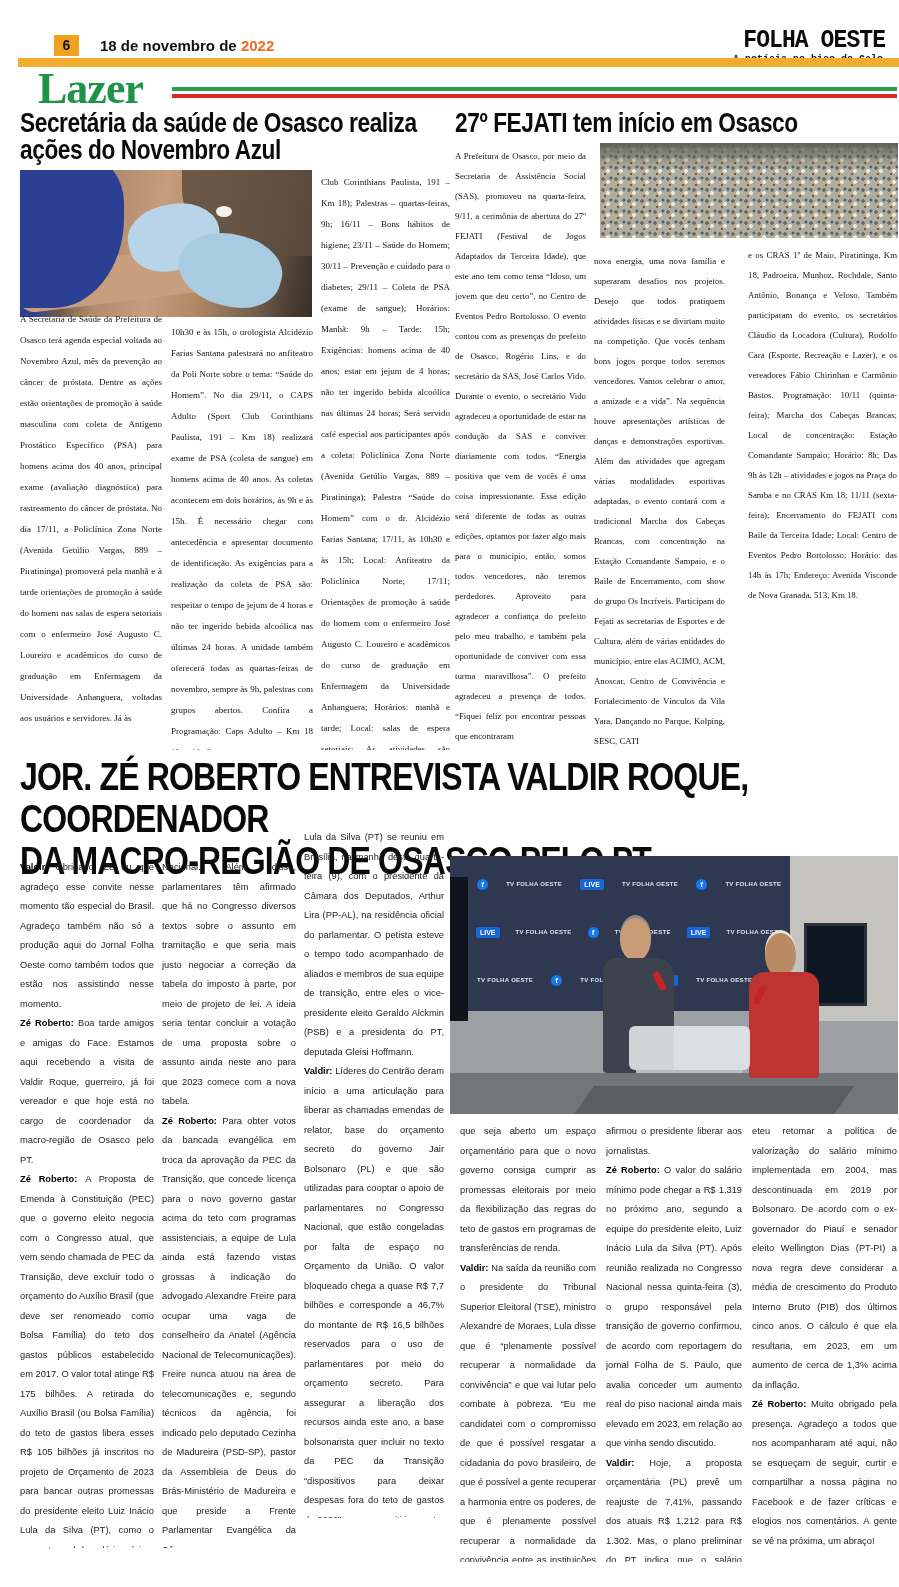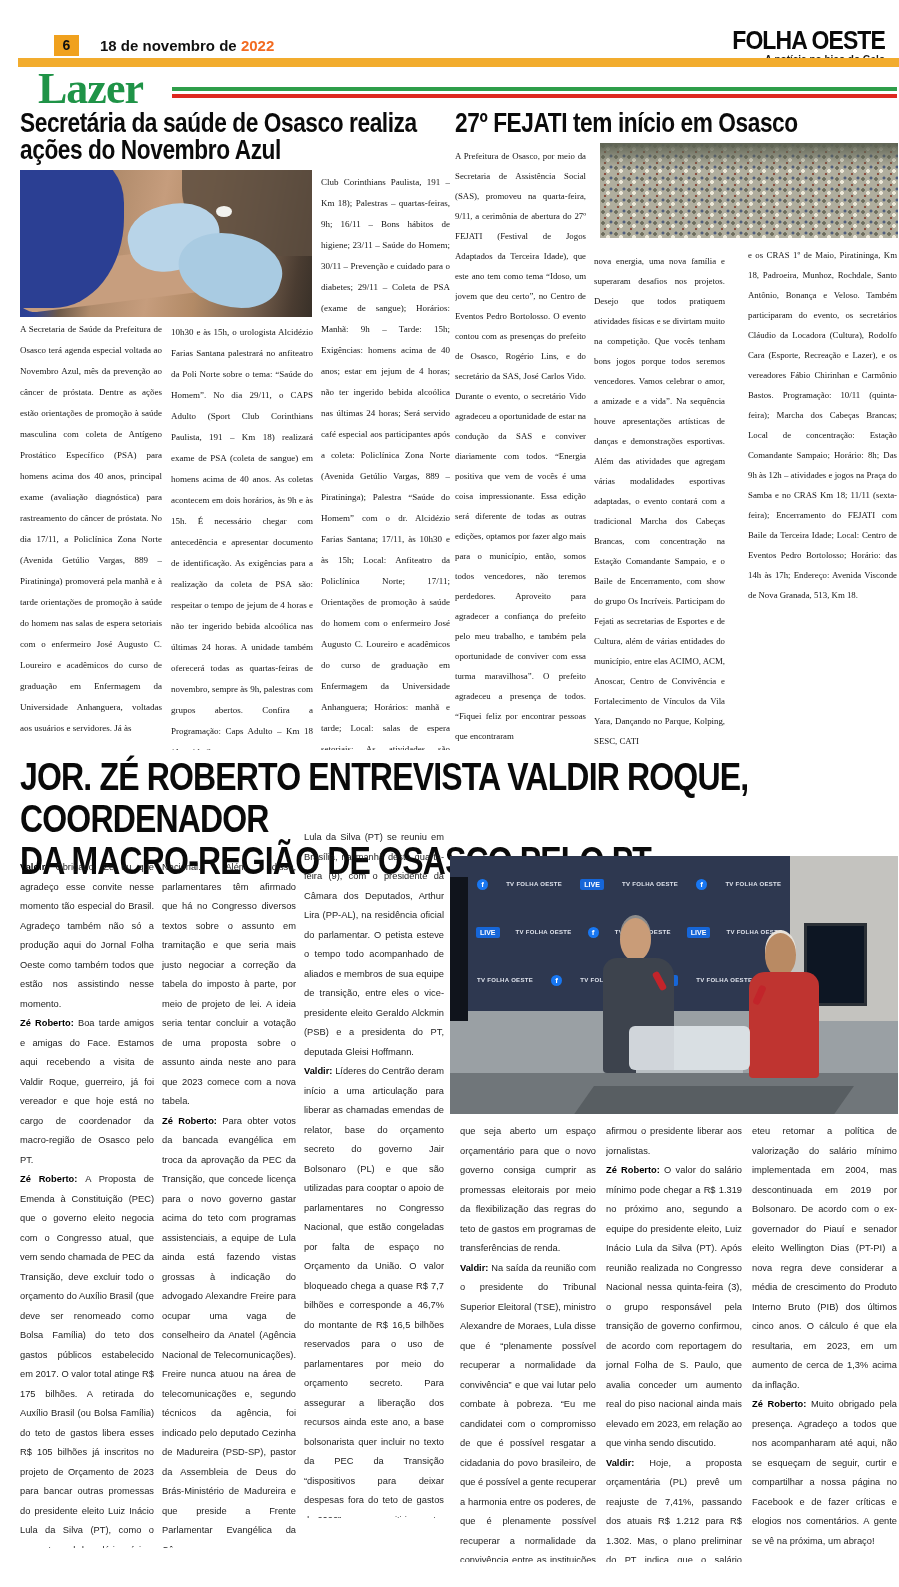--- a/index.html
+++ b/index.html
@@ -14,22 +14,22 @@
     position:absolute; left:54px; top:35px; width:25px; height:21px;
     background:#F0A11E; color:#111; font:bold 14px/21px "Liberation Sans", sans-serif;
     text-align:center;
   }
   .dateline {
     position:absolute; left:100px; top:37px;
     font:bold 15px/18px "Liberation Sans", sans-serif; color:#111;
   }
   .dateline .yr { color:#F26B21;margin-top:20px; }
   .brand {
-    position:absolute; right:14px; top:28px; text-align:right;
-    font-family:Liberation Sans, sans-serif;
+    position:absolute; right:14px; top:28px; text-align:center;
+    font-family:Liberation Mono, monospace;
   }
   .brand .nm { font-weight:bold; font-size:25px; letter-spacing:-1px; line-height:25px; color:#0a0a0a;
                display:inline-block; transform:scaleX(.92); transform-origin:100% 50%; }
   .brand .tg { font-weight:bold; font-size:10px; color:#1a1a1a; margin-top:1px; }
   .topbar { position:absolute; left:18px; right:0; top:58px; height:9px; background:#F2AC2E; }
 
   
   .section-title {
     position:absolute; left:38px; top:66px;
     font:bold 44px/46px "Liberation Serif", serif; color:#1F9347; letter-spacing:-1px;
@@ -54,21 +54,21 @@
   .col {
     position:absolute; text-align:justify; overflow:hidden;
     hyphens:auto; -webkit-hyphens:auto;
   }
   .serif1 { font-size:9px;  line-height:21px; }
   .serif2 { font-size:8.8px; line-height:20px; }
   .sans   { font-family:"Liberation Sans", sans-serif; font-size:9.3px; line-height:19.5px; color:#1c1c1c; }
   .sans p b { font-weight:bold; color:#000; }
 
   
-  #a1c1 { left:20px;  top:319px; width:142px; height:428px; }
+  #a1c1 { left:20px;  top:309px; width:142px; height:428px; }
   #a1c2 { left:171px; top:322px; width:142px; height:428px; }
   #a1c3 { left:321px; top:172px; width:129px; height:578px; }
   
   #a2c1 { left:455px; top:146px; width:131px; height:606px; }
   #a2c2 { left:594px; top:251px; width:131px; height:500px; }
   #a2c3 { left:748px; top:245px; width:149px; height:500px; }
   
   #ic1 { left:20px;  top:858px;  width:134px; height:690px; }
   #ic2 { left:162px; top:858px;  width:134px; height:690px; }
   #ic3 { left:304px; top:828px;  width:140px; height:690px; }

